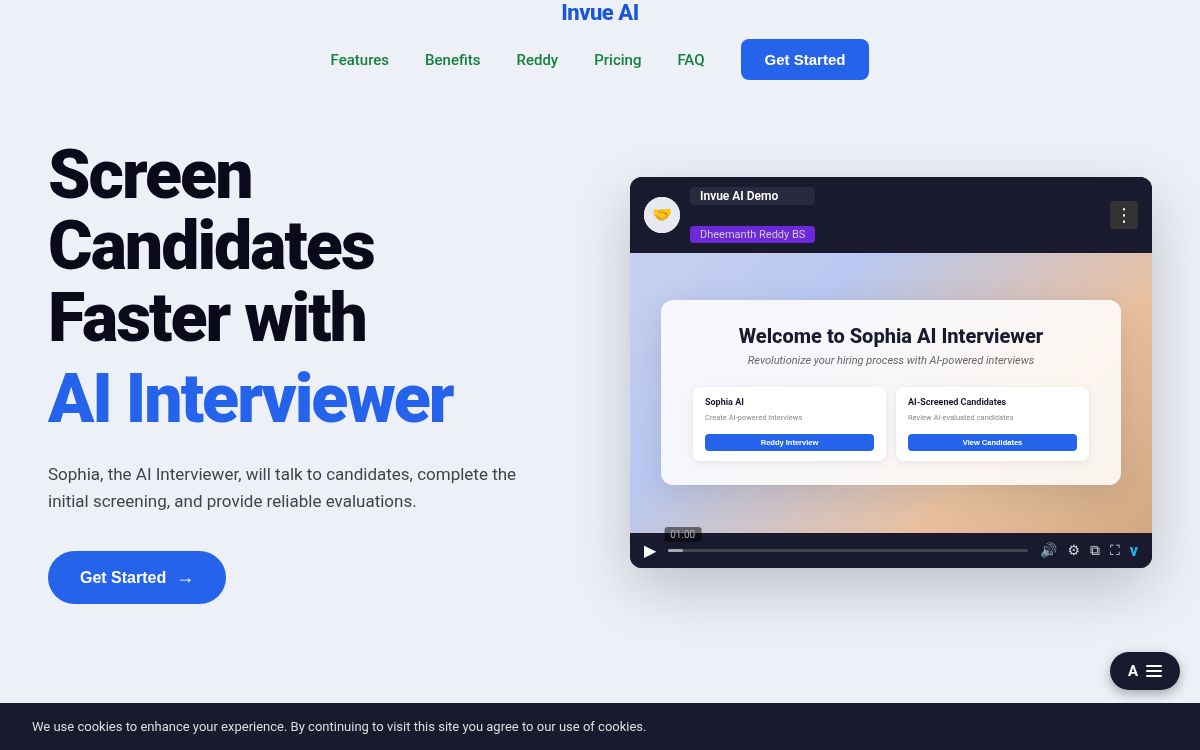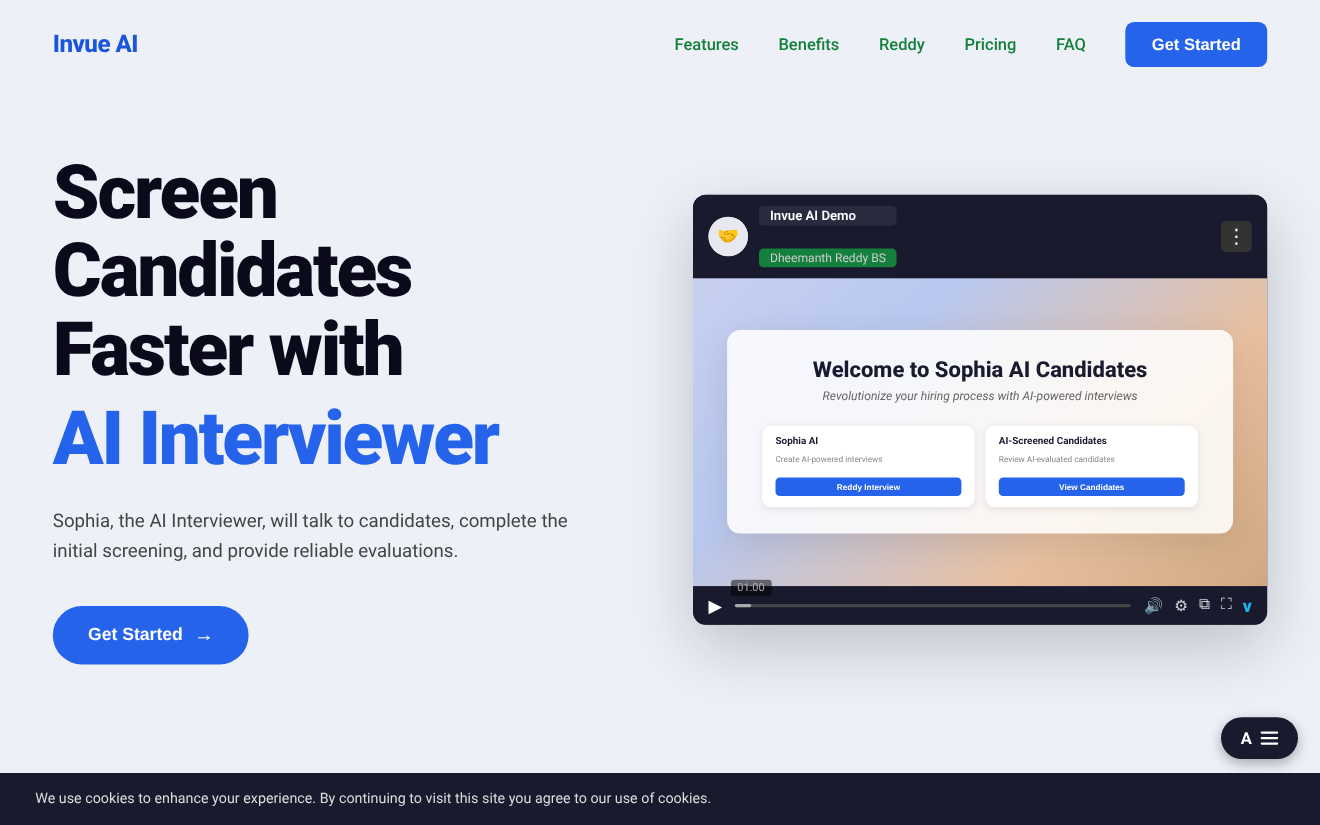--- a/index.html
+++ b/index.html
@@ -17,20 +17,21 @@
     }
 
     
     nav {
       display: flex;
       align-items: center;
       justify-content: space-between;
       padding: 0 48px;
       height: 80px;
       background: transparent;
+      flex-direction: column;
     }
 
     .nav-logo {
       font-size: 22px;
       font-weight: 800;
       color: #1a56db;
       letter-spacing: -0.5px;
     }
 
     .nav-links {
@@ -165,21 +166,21 @@
       background: #2a2a3e;
       color: #fff;
       font-size: 12px;
       font-weight: 600;
       padding: 2px 10px;
       border-radius: 4px;
       display: inline-block;
     }
 
     .video-label-sub {
-      background: #15803d;
+      background: #6d28d9;
       color: #ccc;
       font-size: 11px;
       padding: 2px 10px;
       border-radius: 4px;
       display: inline-block;
     }
 
     .video-menu-btn {
       margin-left: auto;
       color: #fff;
@@ -430,21 +431,21 @@
         </div>
         <div class="video-labels">
           <span class="video-label-title">Invue AI Demo</span>
           <span class="video-label-sub">Dheemanth Reddy BS</span>
         </div>
         <div class="video-menu-btn">⋮</div>
       </div>
 
       <div class="video-content">
         <div class="video-inner-card">
-          <div class="video-inner-title">Welcome to Sophia AI Candidates</div>
+          <div class="video-inner-title">Welcome to Sophia AI Interviewer</div>
           <div class="video-inner-subtitle">Revolutionize your hiring process with AI-powered interviews</div>
           <div class="video-cards-row">
             <div class="video-card">
               <div class="video-card-title">Sophia AI</div>
               <div class="video-card-subtitle">Create AI-powered interviews</div>
               <button class="video-card-btn">Reddy Interview</button>
             </div>
             <div class="video-card">
               <div class="video-card-title">AI-Screened Candidates</div>
               <div class="video-card-subtitle">Review AI-evaluated candidates</div>

